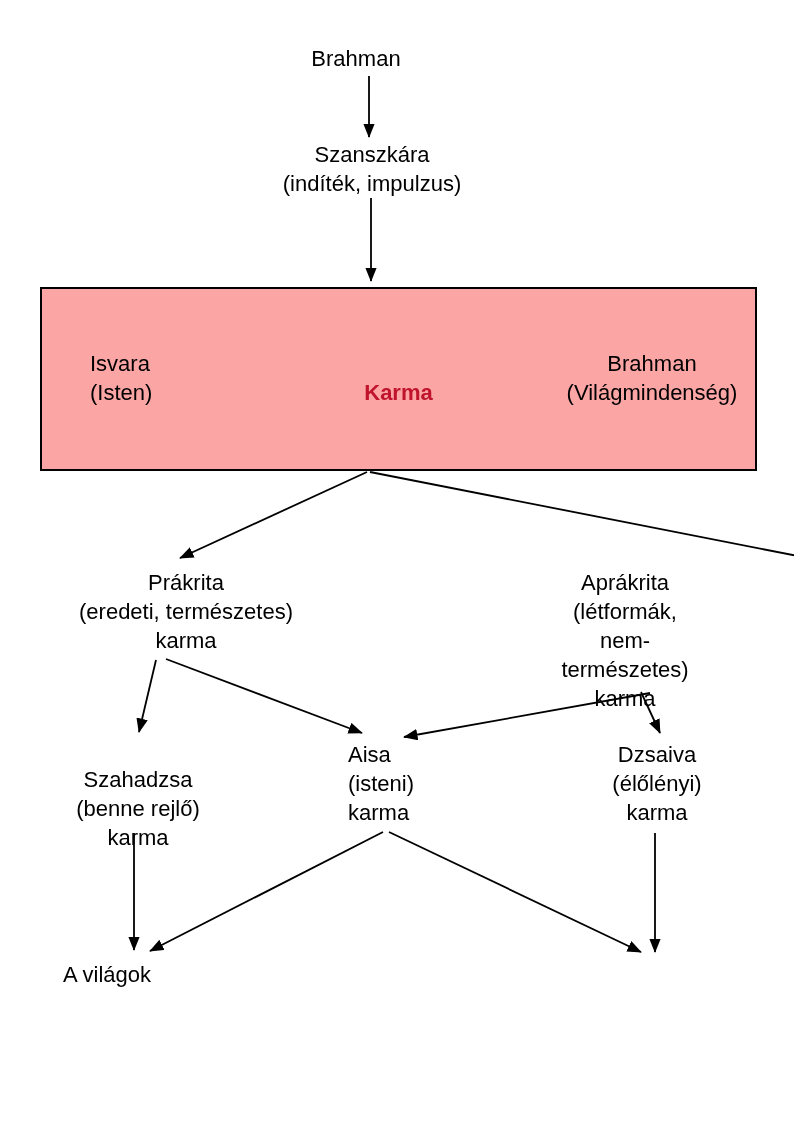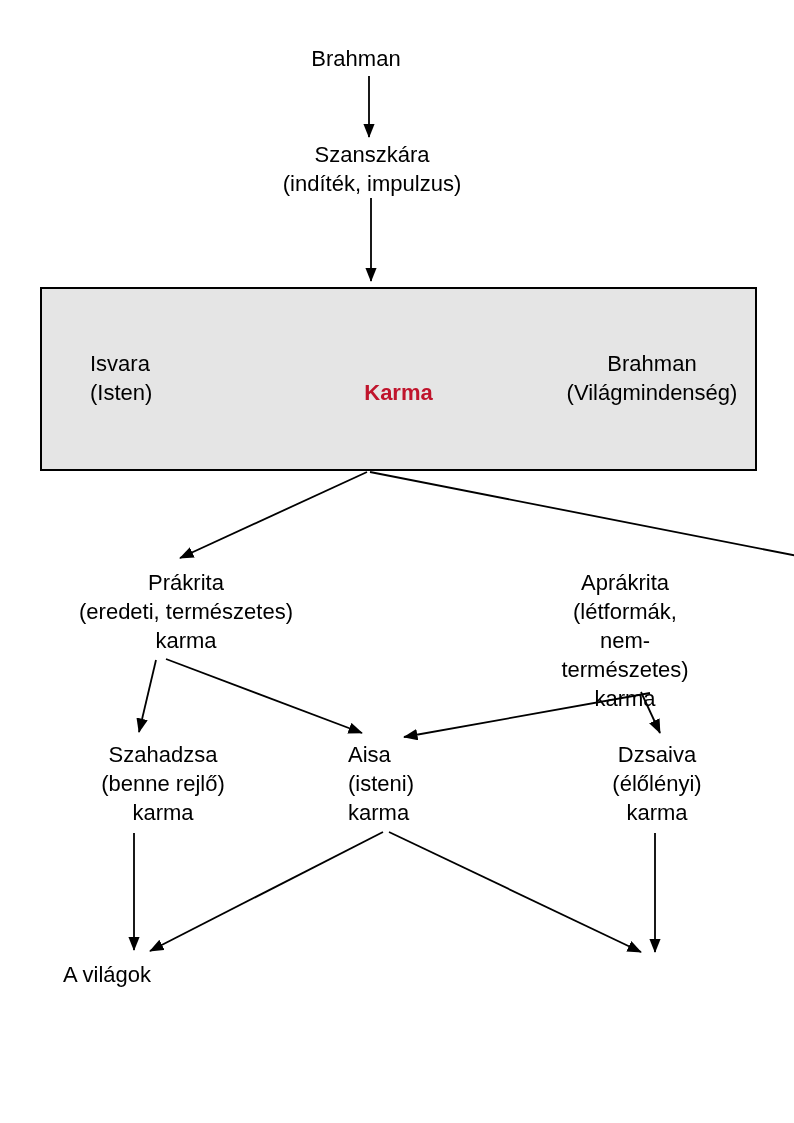--- a/index.html
+++ b/index.html
@@ -88,40 +88,40 @@
       <line x1="389" y1="832" x2="641" y2="952"></line>
       <line x1="655" y1="833" x2="655" y2="952"></line>
     </g>
   </svg>
 
   <div class="node center" style="left:356px; top:44px;">Brahman</div>
 
   <div class="node center" style="left:372px; top:140px;">Szanszkára
 (indíték, impulzus)</div>
 
-  <div id="karma-box" style="background: #e5e5e5; border-color: rgb(0, 0, 0);">
+  <div id="karma-box" style="background: #fca5a5; border-color: rgb(0, 0, 0);">
     <div class="box-cell" id="cell-isvara">Isvara
 (Isten)</div>
     <div class="box-cell" id="cell-karma">
       <span class="karma-title" style="color: rgb(192, 20, 44);">Karma</span>
     </div>
     <div class="box-cell" id="cell-prakriti">Brahman
 (Világmindenség)</div>
   </div>
 
   <div class="node center" style="left:186px; top:568px;">Prákrita
 (eredeti, természetes)
 karma</div>
 
   <div class="node center" style="left:625px; top:568px;">Aprákrita
 (létformák,
 nem-természetes)
 karma</div>
 
-  <div class="node center" style="left:138px; top:740px;margin-left:25px;">Szahadzsa
+  <div class="node center" style="left:138px; top:765px;">Szahadzsa
 (benne rejlő)
 karma</div>
 
   <div class="node left" style="left:348px; top:740px;">Aisa
 (isteni)
 karma</div>
 
   <div class="node center" style="left:657px; top:740px;">Dzsaiva
 (élőlényi)
 karma</div>

